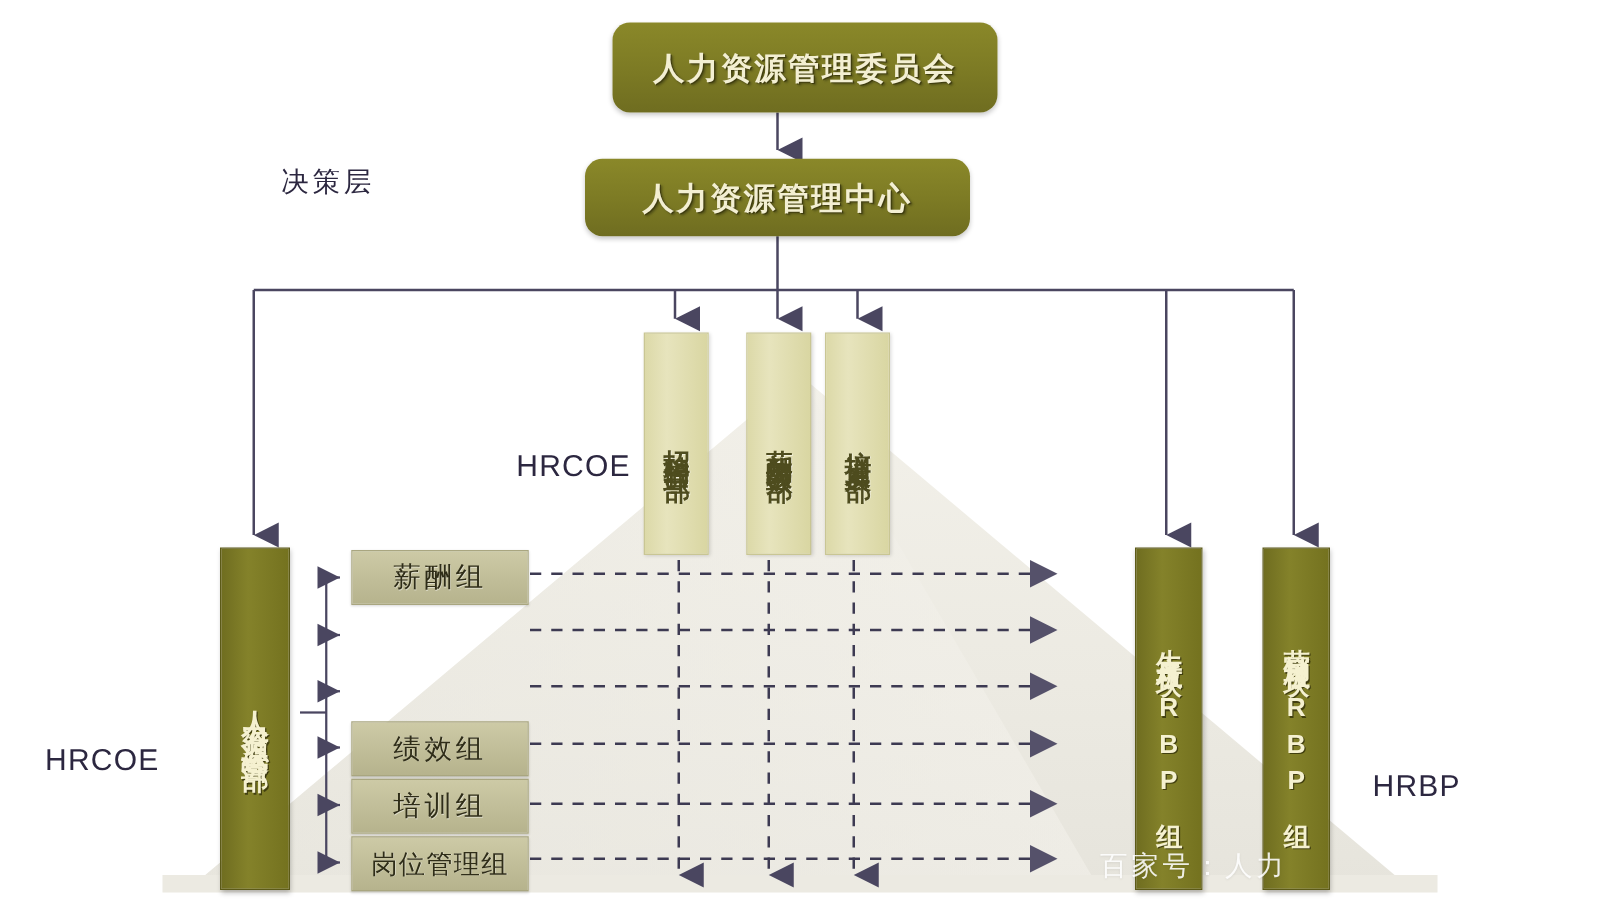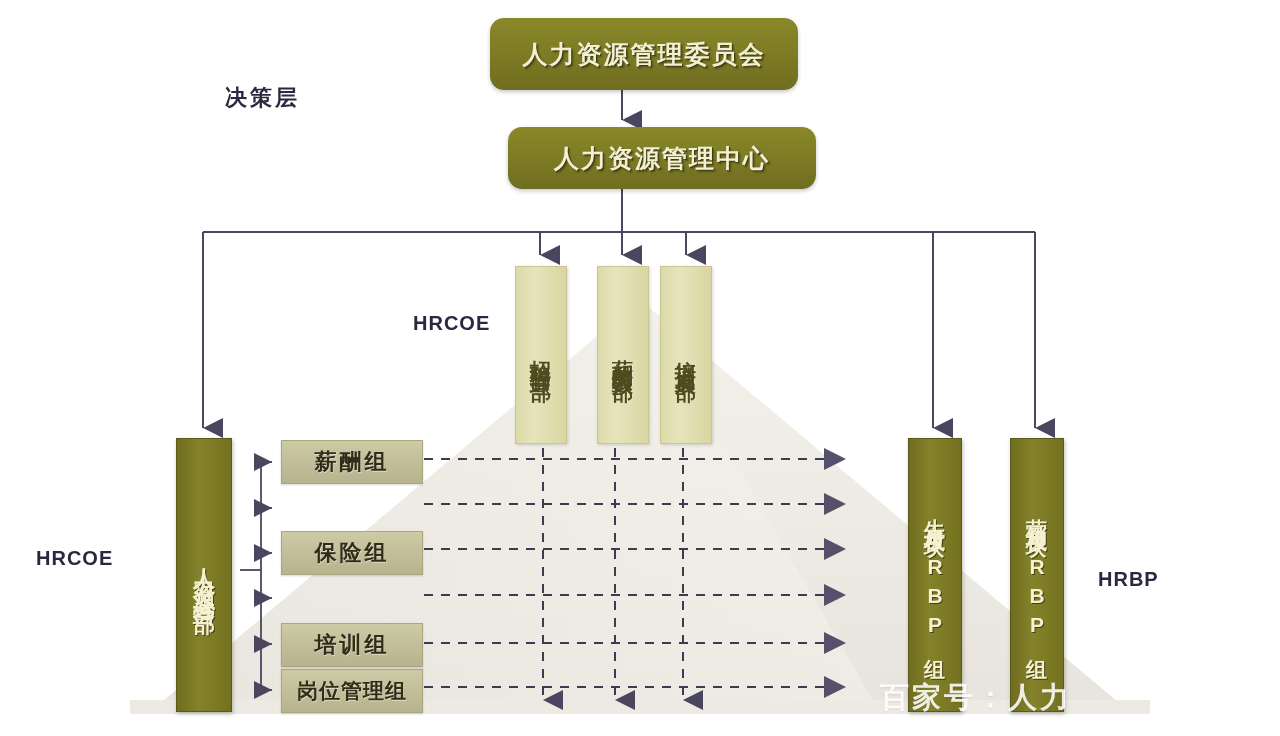--- a/index.html
+++ b/index.html
@@ -106,51 +106,52 @@
     background: linear-gradient(180deg, #cdcaa6 0%, #c0bd98 55%, #b6b38d 100%);
     border: 1px solid #a9a680;
     box-shadow: 0 1px 2px rgba(0,0,0,0.16);
     display: flex;
     align-items: center;
     justify-content: center;
   }
   .group-chip span {
     color: #2f2d18;
     font-size: 22px;
-    font-weight: bold;
+    font-weight: normal;
     letter-spacing: 3px;
     text-shadow: 0.5px 0.5px 0 rgba(255,255,255,0.5);
   }
   .group-chip.wide span {
     font-size: 21px;
     letter-spacing: 1px;
   }
 
   
   .anno {
     position: absolute;
     color: #2c2740;
-    font-weight: bold;
+    font-weight: normal;
     white-space: nowrap;
+    margin-top: 48px;
   }
   .anno.cn {
     font-size: 22px;
     letter-spacing: 3px;
   }
   .anno.en {
-    font-size: 20px;
+    font-size: 24px;
     letter-spacing: 1px;
   }
 
   
   .watermark {
     position: absolute;
     color: rgba(255,255,255,0.88);
-    font-size: 29px;
-    font-weight: bold;
+    font-size: 22px;
+    font-weight: normal;
     letter-spacing: 3px;
     text-shadow: 0 1px 2px rgba(0,0,0,0.08);
     white-space: nowrap;
     pointer-events: none;
   }
 </style>
 </head>
 <body>
 
 <div id="stage">
@@ -235,21 +236,21 @@
       <line x1="683" y1="448" x2="683" y2="700" marker-end="url(#arrowSolidDown)"></line>
     </g>
   </svg>
 
   <div class="anno cn" style="left:225px; top:83px;">决策层</div>
 
   <div class="top-box" style="left:468px; top:18px; width:308px; height:72px;margin-left:22px;">
     <span>人力资源管理委员会</span>
   </div>
 
-  <div class="top-box" style="left:468px; top:127px; width:308px; height:62px;margin-left:40px;">
+  <div class="top-box" style="left:468px; top:127px; width:308px; height:62px;">
     <span>人力资源管理中心</span>
   </div>
 
   <div class="anno en" style="left:413px; top:312px;">HRCOE</div>
 
   <div class="coe-box" style="left:515px; top:266px; width:50px; height:176px;">
     <span>招聘管理部</span>
   </div>
 
   <div class="coe-box" style="left:597px; top:266px; width:50px; height:176px;">
@@ -264,24 +265,24 @@
 
   <div class="vbox-olive" style="left:176px; top:438px; width:54px; height:272px;">
     <span>人力资源运营部</span>
   </div>
 
   <div class="group-chip" style="left:281px; top:440px; width:140px; height:42px;">
     <span>薪酬组</span>
   </div>
 
 
-  <div class="group-chip" style="left:281px; top:531px; width:140px; height:42px;">
-    <span>保险组</span>
-  </div>
-
+
+  <div class="group-chip" style="left:281px; top:577px; width:140px; height:42px;">
+    <span>绩效组</span>
+  </div>
 
   <div class="group-chip wide" style="left:281px; top:669px; width:140px; height:42px;">
     <span>岗位管理组</span>
   </div>
 
   <div class="group-chip" style="left:281px; top:623px; width:140px; height:42px;">
     <span>培训组</span>
   </div>
 
   <div class="vbox-olive bp" style="left:908px; top:438px; width:52px; height:272px;">

